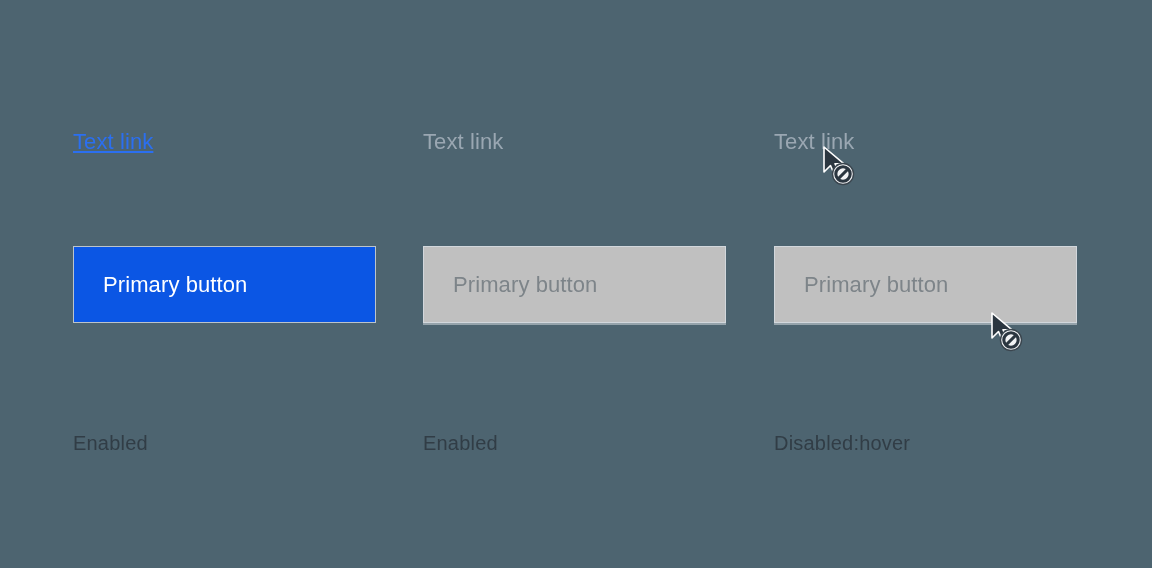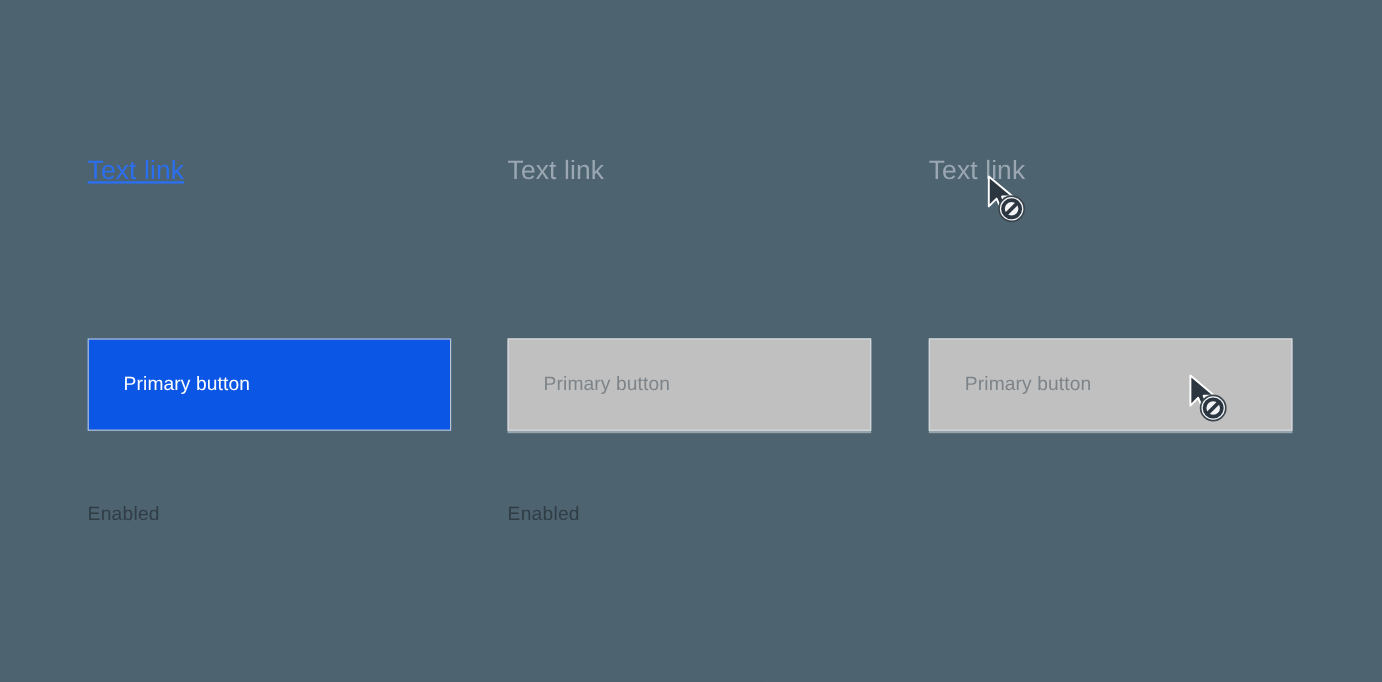--- a/index.html
+++ b/index.html
@@ -56,51 +56,51 @@
     top: 246px;
     left: 0;
   }
   .primary-button {
     width: 303px;
     height: 77px;
     box-sizing: border-box;
     display: flex;
     align-items: center;
     padding-left: 29px;
-    font-size: 16px;
+    font-size: 22px;
     letter-spacing: 0.1px;
     border: 1px solid #c9cfd4;
     border-radius: 0;
     font-family: "Liberation Sans", sans-serif;
-    margin-top: 36px;
   }
   .btn-enabled {
     background: #0b56e4;
     color: #ffffff;
     border-color: #bcc4cb;
   }
   .btn-disabled {
     background: #c0c0c0;
     color: #7d8489;
     border-color: #d2d7dc;
     box-shadow: 0 2px 0 0 rgba(210,215,220,0.55);
   }
 
   
   .caption-row {
     position: absolute;
     top: 416px;
     left: 0;
   }
   .state-caption {
-    font-size: 16px;
+    font-size: 20px;
     line-height: 26px;
     color: #313d46;
     white-space: nowrap;
     letter-spacing: 0.2px;
+    margin-top: 14px;
   }
 
   
   .cursor {
     position: absolute;
     width: 44px;
     height: 44px;
     pointer-events: none;
   }
   .cursor-link { left: 818px; top: 144px; }
@@ -146,20 +146,23 @@
   <div class="column col-2">
 
     <div class="link-row">
       <span class="text-link link-disabled">Text link</span>
     </div>
 
     <div class="btn-row">
       <button class="primary-button btn-disabled" disabled="">Primary button</button>
     </div>
 
+    <div class="caption-row">
+      <div class="state-caption">Disabled:hover</div>
+    </div>
 
   </div>
 
   <svg class="cursor cursor-link" viewBox="0 0 44 44">
     <path d="M6 3 L6 28 L12.5 21.5 L17 32 L21.5 30 L17 19.8 L26 19.8 Z" fill="#2b3640" stroke="#ffffff" stroke-width="1.6" stroke-linejoin="round"></path>
     <circle cx="25" cy="30" r="10.5" fill="#f2f3f5" stroke="#3a454e" stroke-width="1.4"></circle>
     <circle cx="25" cy="30" r="7.2" fill="none" stroke="#2b3640" stroke-width="3.1"></circle>
     <line x1="20" y1="35" x2="30" y2="25" stroke="#2b3640" stroke-width="3.1" stroke-linecap="butt"></line>
   </svg>
 

